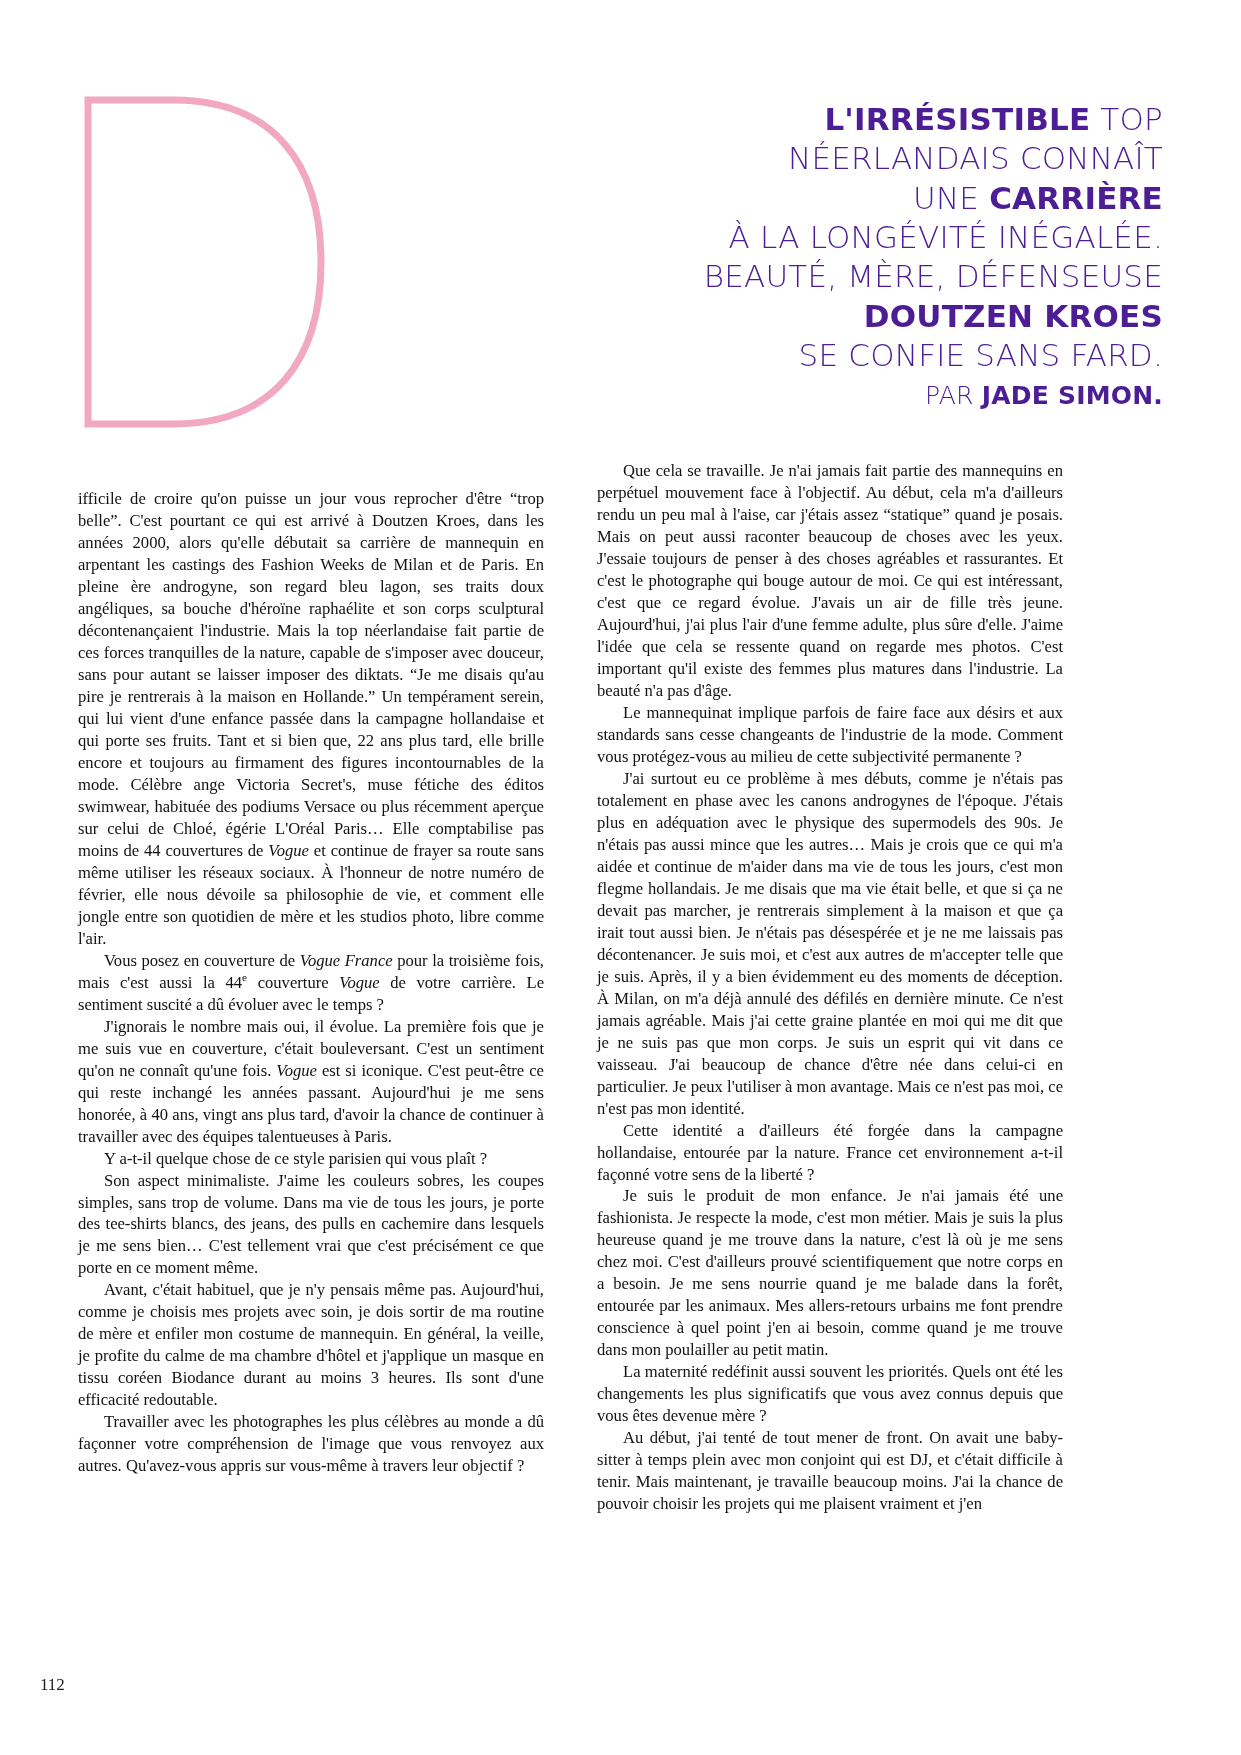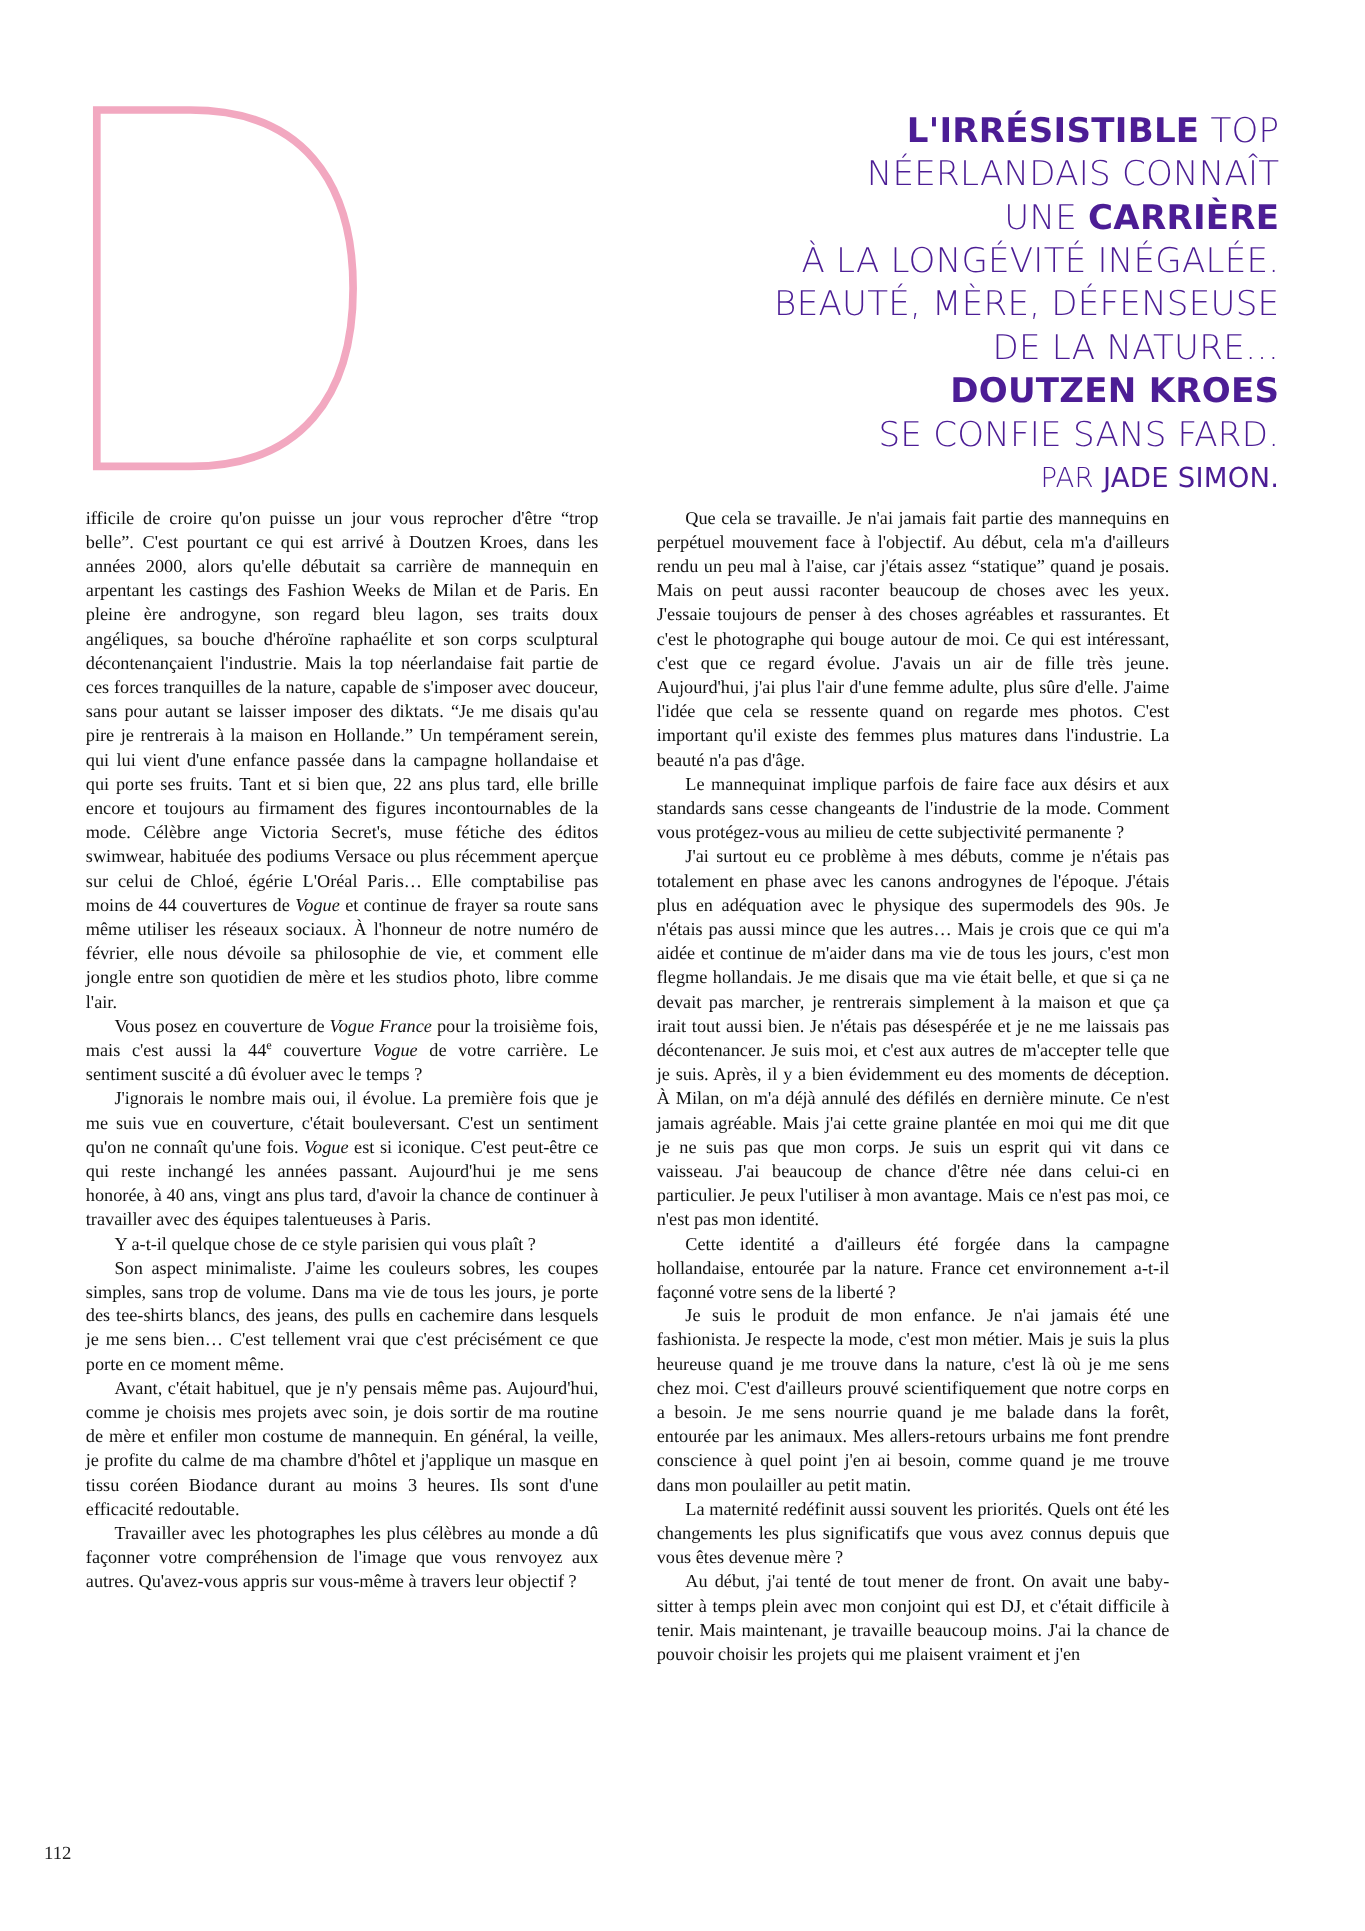--- a/index.html
+++ b/index.html
@@ -42,21 +42,21 @@
   }
   .headline .ln { display: block; white-space: nowrap; }
   .headline .light { font-weight: 300; }
   .headline .bold { font-weight: 700; }
   .headline .byline {
     display: block;
     margin-top: 4px;
     font-size: 25px;
     font-weight: 300;
   }
-  .headline .byline b { font-weight: 400; text-align: center; }
+  .headline .byline b { font-weight: 700; text-align: center; }
 
   
   .body-wrap {
     position: absolute;
     left: 78px;
     top: 460px;
     width: 1085px;
     height: 1165px;
   }
   .col {
@@ -64,21 +64,21 @@
     top: 0;
     width: 466px;
     height: 1165px;
     font-size: 16.6px;
     line-height: 1.325;
     text-align: justify;
     -webkit-hyphens: auto;
     hyphens: auto;
     color: #111111;
   }
-  .col-left  { left: 0; }
+  .col-left  { left: 0; margin-top: 28px; }
   .col-right { left: 519px; }
 
   .col p {
     margin: 0;
     text-indent: 0;
   }
   .col p.indent { text-indent: 26px; }
   .col p.q {
     font-weight: 400;
     text-indent: 26px;
@@ -105,21 +105,20 @@
   </svg>
 </div>
 
 <div class="headline">
   <div id="headline-lines">
       <span class="ln"><span class="bold">L'IRRÉSISTIBLE</span><span class="light"> TOP</span></span>
       <span class="ln"><span class="light">NÉERLANDAIS CONNAÎT</span></span>
       <span class="ln"><span class="light">UNE </span><span class="bold">CARRIÈRE</span></span>
       <span class="ln"><span class="light">À LA LONGÉVITÉ INÉGALÉE.</span></span>
       <span class="ln"><span class="light">BEAUTÉ, MÈRE, DÉFENSEUSE</span></span>
-      <span class="ln"><span class="light">DE LA NATURE…</span></span>
       <span class="ln"><span class="bold">DOUTZEN KROES</span></span>
       <span class="ln"><span class="light">SE CONFIE SANS FARD.</span></span>
     </div>
   <span class="byline"><span>PAR </span><b>JADE SIMON.</b></span>
 </div>
 
 <div class="body-wrap">
   <div class="col col-left" id="col-left">
       <p>ifficile de croire qu'on puisse un jour vous reprocher d'être “trop belle”. C'est pourtant ce qui est arrivé à Doutzen Kroes, dans les années 2000, alors qu'elle débutait sa carrière de mannequin en arpentant les castings des Fashion Weeks de Milan et de Paris. En pleine ère androgyne, son regard bleu lagon, ses traits doux angéliques, sa bouche d'héroïne raphaélite et son corps sculptural décontenançaient l'industrie. Mais la top néerlandaise fait partie de ces forces tranquilles de la nature, capable de s'imposer avec douceur, sans pour autant se laisser imposer des diktats. “Je me disais qu'au pire je rentrerais à la maison en Hollande.” Un tempérament serein, qui lui vient d'une enfance passée dans la campagne hollandaise et qui porte ses fruits. Tant et si bien que, 22 ans plus tard, elle brille encore et toujours au firmament des figures incontournables de la mode. Célèbre ange Victoria Secret's, muse fétiche des éditos swimwear, habituée des podiums Versace ou plus récemment aperçue sur celui de Chloé, égérie L'Oréal Paris… Elle comptabilise pas moins de 44 couvertures de <i>Vogue</i> et continue de frayer sa route sans même utiliser les réseaux sociaux. À l'honneur de notre numéro de février, elle nous dévoile sa philosophie de vie, et comment elle jongle entre son quotidien de mère et les studios photo, libre comme l'air.</p>
       <p class="q">Vous posez en couverture de <i>Vogue France</i> pour la troisième fois, mais c'est aussi la 44<sup>e</sup> couverture <i>Vogue</i> de votre carrière. Le sentiment suscité a dû évoluer avec le temps ?</p>

